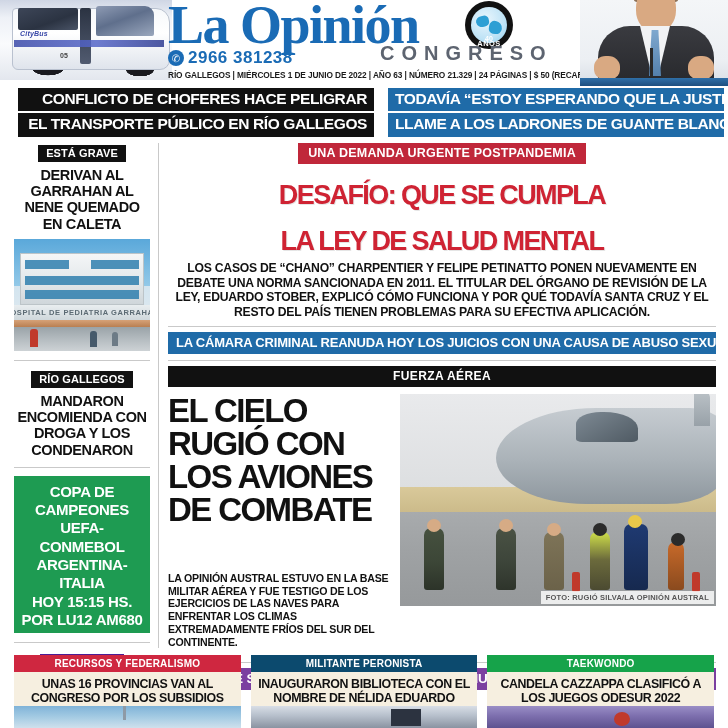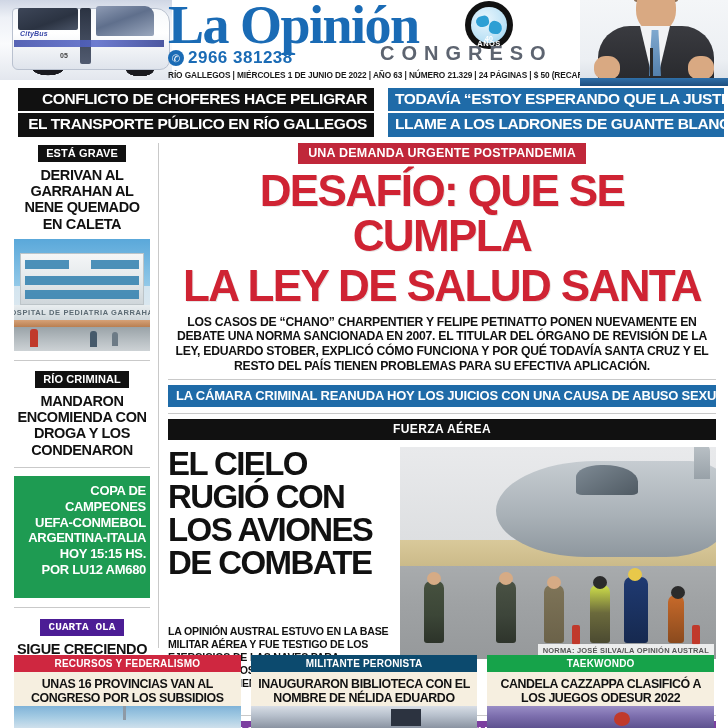--- a/index.html
+++ b/index.html
@@ -208,35 +208,35 @@
   }
   .hp-ground {
     position:absolute; left:0; top:88px; width:136px; height:24px;
     background:linear-gradient(180deg,#9aa3a8 0%,#b9c0c4 60%,#cdd2d5 100%);
   }
   .hp-p1 { position:absolute; left:16px; top:90px; width:8px; height:18px; background:#c0392b; border-radius:3px 3px 0 0;}
   .hp-p2 { position:absolute; left:76px; top:92px; width:7px; height:16px; background:#465a6b; border-radius:3px 3px 0 0;}
   .hp-p3 { position:absolute; left:98px; top:93px; width:6px; height:14px; background:#6d7b86; border-radius:3px 3px 0 0;}
   .hrule { height:1px; background:#c9c9c9; margin:9px 0 8px 0; }
   .greenbox {
-    background:#1e9b52; color:#fff; text-align:right; padding:7px 4px 20px;
-    font-size:13px; font-weight:bold; line-height:1.22; letter-spacing:-.3px;
+    background:#1e9b52; color:#fff; text-align:center; padding:7px 4px 4px;
+    font-size:15px; font-weight:bold; line-height:1.22; letter-spacing:-.3px;
   }
 
   
   .rightblock { position:absolute; left:168px; top:0; width:548px; }
   .redbanner {
     background:#c0273a; color:#fff; font-size:12.5px; font-weight:bold;
     letter-spacing:.2px; text-align:center; padding:3px 10px 4px;
     display:inline-block;
   }
   .rb-center { text-align:center; }
   .bighead {
-    color:#cf2333; font-weight:bold; font-size:44px; line-height:1.02;
-    letter-spacing:-1.6px; text-align:center; margin-top:5px;
+    color:#cf2333; font-weight:bold; font-size:27px; line-height:1.02;
+    letter-spacing:-1.6px; text-align:center; margin-top:18px;
     text-shadow:1px 1px 0 rgba(0,0,0,.10);
   }
   .bodytext {
     margin-top:6px; text-align:center; font-size:12.2px; font-weight:bold;
     line-height:1.2; letter-spacing:-.25px; color:#111;
   }
   .thinrule { height:1px; background:#c9c9c9; margin:6px 0 5px; }
   .bluebar {
     background:#1f6ba8; color:#fff; font-size:13px; font-weight:bold;
     letter-spacing:-.2px; padding:3px 8px 4px; white-space:nowrap;
@@ -418,21 +418,21 @@
         <div class="hp-canopy"></div>
         <div class="hp-ground"></div>
         <div class="hp-p1"></div>
         <div class="hp-p2"></div>
         <div class="hp-p3"></div>
       </div>
 
       <div class="hrule"></div>
 
       <div class="kick-wrap">
-        <span class="kicker">RÍO CRIMINAL</span>
+        <span class="kicker">RÍO GALLEGOS</span>
       </div>
       <div class="lhead">MANDARON ENCOMIENDA CON DROGA Y LOS CONDENARON</div>
 
       <div class="hrule"></div>
 
       <div class="greenbox">
         <div>COPA DE CAMPEONES</div>
         <div>UEFA-CONMEBOL</div>
         <div>ARGENTINA-ITALIA</div>
         <div>HOY 15:15 HS.</div>
@@ -449,23 +449,23 @@
       <div class="hrule"></div>
     </div>
 
     <div class="rightblock">
 
       <div class="rb-center">
         <span class="redbanner">UNA DEMANDA URGENTE POSTPANDEMIA</span>
       </div>
 
       <div class="bighead">DESAFÍO: QUE SE CUMPLA</div>
-      <div class="bighead">LA LEY DE SALUD SANTA</div>
-
-      <div class="bodytext">LOS CASOS DE “CHANO” CHARPENTIER Y FELIPE PETINATTO PONEN NUEVAMENTE EN DEBATE UNA NORMA SANCIONADA EN 2007. EL TITULAR DEL ÓRGANO DE REVISIÓN DE LA LEY, EDUARDO STOBER, EXPLICÓ CÓMO FUNCIONA Y POR QUÉ TODAVÍA SANTA CRUZ Y EL RESTO DEL PAÍS TIENEN PROBLEMAS PARA SU EFECTIVA APLICACIÓN.</div>
+      <div class="bighead">LA LEY DE SALUD MENTAL</div>
+
+      <div class="bodytext">LOS CASOS DE “CHANO” CHARPENTIER Y FELIPE PETINATTO PONEN NUEVAMENTE EN DEBATE UNA NORMA SANCIONADA EN 2011. EL TITULAR DEL ÓRGANO DE REVISIÓN DE LA LEY, EDUARDO STOBER, EXPLICÓ CÓMO FUNCIONA Y POR QUÉ TODAVÍA SANTA CRUZ Y EL RESTO DEL PAÍS TIENEN PROBLEMAS PARA SU EFECTIVA APLICACIÓN.</div>
 
       <div class="thinrule"></div>
       <div class="bluebar">LA CÁMARA CRIMINAL REANUDA HOY LOS JUICIOS CON UNA CAUSA DE ABUSO SEXUAL</div>
       <div class="thinrule"></div>
 
       <div class="blackbar">FUERZA AÉREA</div>
 
       <div class="af">
         <div class="af-head">EL CIELO RUGIÓ CON LOS AVIONES DE COMBATE</div>
         <div class="af-body">LA OPINIÓN AUSTRAL ESTUVO EN LA BASE MILITAR AÉREA Y FUE TESTIGO DE LOS EJERCICIOS DE LAS NAVES PARA ENFRENTAR LOS CLIMAS EXTREMADAMENTE FRÍOS DEL SUR DEL CONTINENTE.</div>
@@ -490,21 +490,21 @@
               <span class="head-dark"></span>
             </div>
           <div class="afp-person p5">
               <span class="head-mask"></span>
             </div>
           <div class="afp-person p6">
               <span class="head-dark"></span>
             </div>
           <div class="ext e1"></div>
           <div class="ext e2"></div>
-          <div class="af-credit">NORMA: JOSÉ SILVA/LA OPINIÓN AUSTRAL</div>
+          <div class="af-credit">FOTO: RUGIÓ SILVA/LA OPINIÓN AUSTRAL</div>
         </div>
       </div>
 
       <div class="thinrule"></div>
       <div class="purplebar">LA CORTE SUPREMA INFORMÓ QUE EN 2021 HUBO UN FEMICIDIO CADA 35 HORAS</div>
     </div>
   </div>
 
   <div class="teasers">
 

